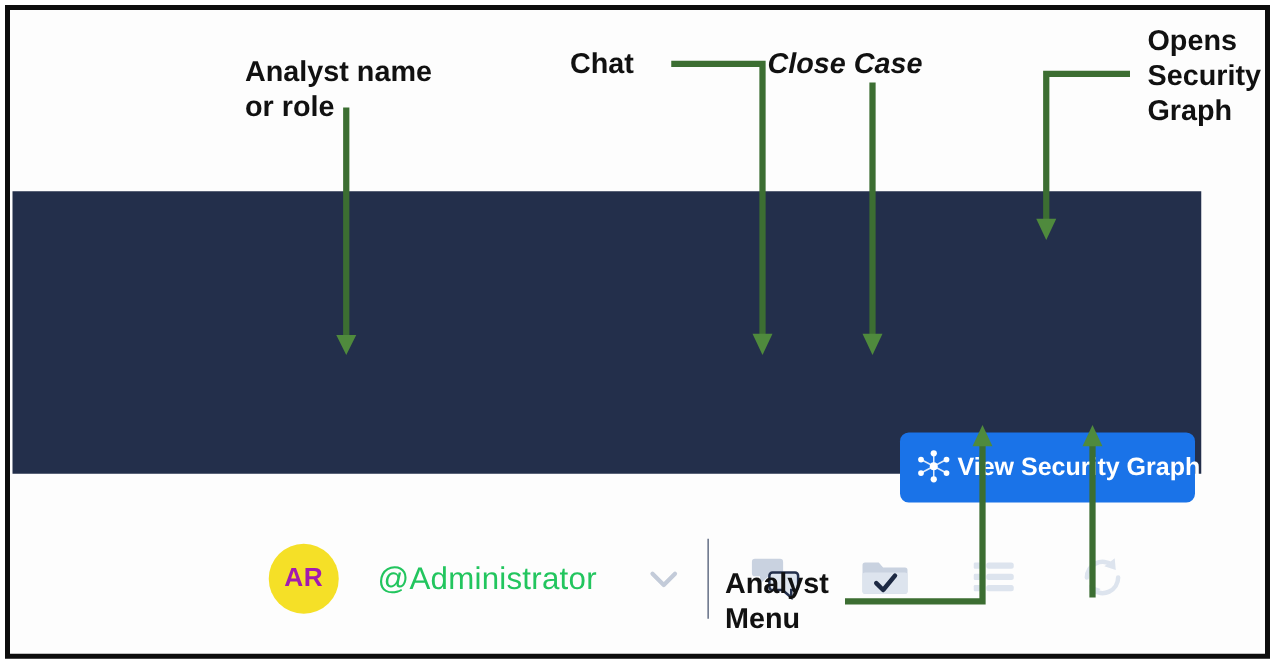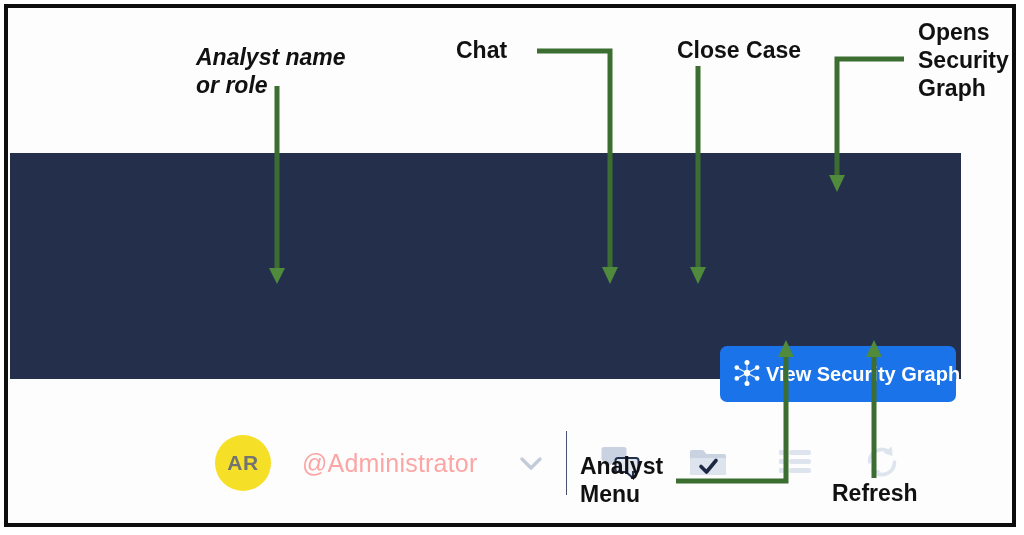--- a/index.html
+++ b/index.html
@@ -49,33 +49,33 @@
     position: absolute;
     left: 205px;
     top: 282px;
     width: 56px;
     height: 56px;
     border-radius: 50%;
     background: #f5e027;
     display: flex;
     align-items: center;
     justify-content: center;
-    color: #737373;
+    color: #a21caf;
     font-size: 21px;
     font-weight: bold;
     letter-spacing: 0.5px;
   }
 
   
   .username {
     position: absolute;
     left: 292px;
     top: 296px;
     font-size: 25px;
-    color: #fca5a5;
+    color: #22c55e;
     letter-spacing: 0.2px;
     white-space: nowrap;
   }
 
   .chevron {
     position: absolute;
     left: 507px;
     top: 300px;
     width: 28px;
     height: 22px;
@@ -133,23 +133,23 @@
 
   
   .note {
     position: absolute;
     color: #111111;
     font-weight: bold;
     font-size: 23px;
     line-height: 1.22;
     white-space: pre-line;
   }
-  #note-analyst { left: 196px; top: 43px;  width: 210px; font-style: italic; }
+  #note-analyst { left: 196px; top: 43px;  width: 210px; }
   #note-chat    { left: 456px; top: 36px;  width: 120px; }
-  #note-close   { left: 677px; top: 36px;  width: 180px; }
+  #note-close   { left: 614px; top: 36px;  width: 180px; font-style: italic; }
   #note-opens   { left: 918px; top: 18px;  width: 110px; }
   #note-actions { left: 580px; top: 452px; width: 150px; }
   #note-refresh { left: 832px; top: 479px; width: 140px; }
 
   .leader { position: absolute; }
   .leader svg { display: block; overflow: visible; }
 </style>
 </head>
 <body>
 
@@ -237,21 +237,20 @@
 
   <div class="note" id="note-analyst">Analyst name
 or role</div>
   <div class="note" id="note-chat">Chat</div>
   <div class="note" id="note-close">Close Case</div>
   <div class="note" id="note-opens">Opens
 Security
 Graph</div>
   <div class="note" id="note-actions">Analyst
 Menu</div>
-  <div class="note" id="note-refresh">Refresh</div>
 
   <div class="leader" style="left:0;top:0;width:1024px;height:535px;">
     <svg width="1024" height="535" viewBox="0 0 1024 535">
       <g stroke="#3c6e32" stroke-width="5" fill="#4f8a3d" stroke-linecap="butt">
 
         <line x1="277" y1="86" x2="277" y2="272"></line>
         <polygon points="277,284 269,268 285,268" stroke="none"></polygon>
 
         <polyline points="537,51 610,51 610,270" fill="none"></polyline>
         <polygon points="610,284 602,267 618,267" stroke="none"></polygon>

